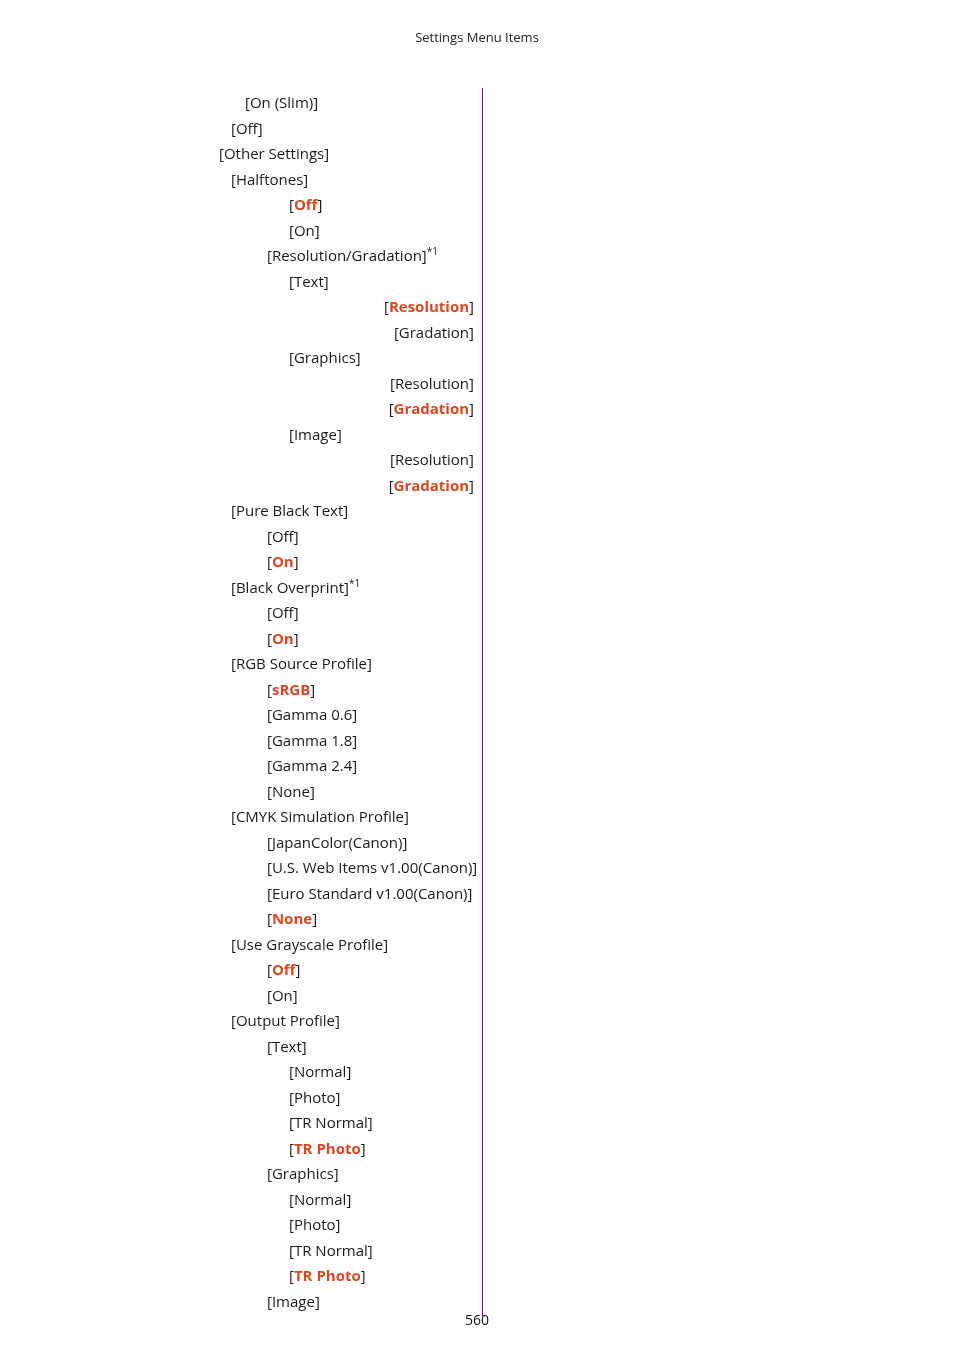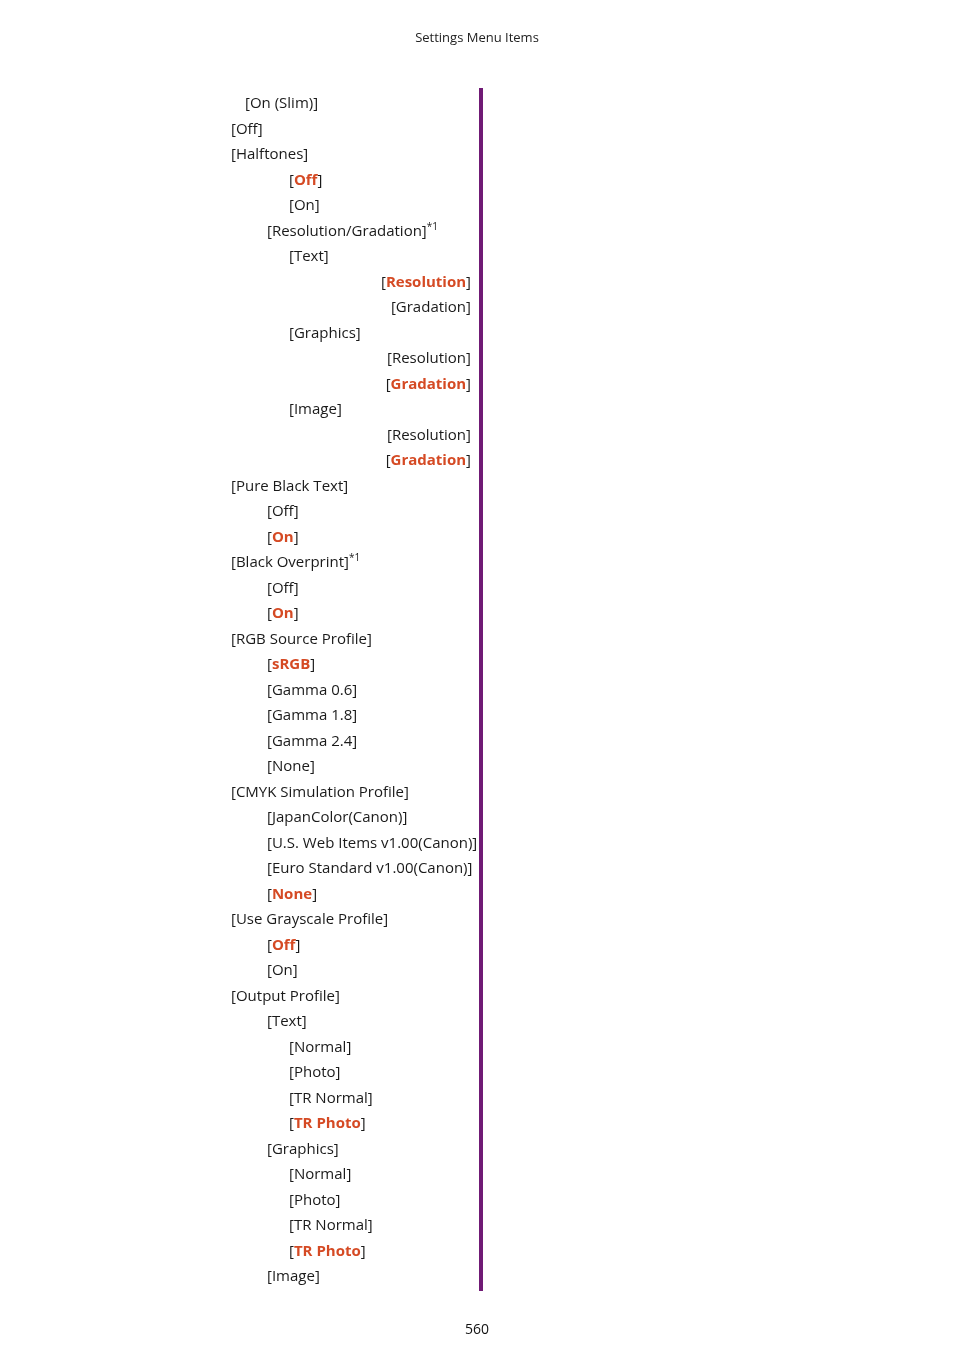--- a/index.html
+++ b/index.html
@@ -22,21 +22,21 @@
     text-align: center;
     font-size: 13px;
     color: #222;
     margin-bottom: 42px;
   }
   .content-wrap {
     margin-left: 120px;
     width: 600px;
   }
   .col-line {
-    border-right: 4px solid #701a75;
+    border-right: 1px solid #701a75;
     padding: 2px 8px 2px 0;
     width: 268px;
     box-sizing: border-box;
     margin-top: 25px;
   }
   .item-row {
     line-height: 1.7;
     white-space: nowrap;
   }
   .hl {
@@ -47,21 +47,21 @@
     color: #1a1a1a;
   }
   .sup {
     font-size: 10px;
     vertical-align: super;
     position: relative;
     top: 0px;
   }
   .footer {
     position: absolute;
-    bottom: 12px;
+    bottom: 21px;
     width: 100%;
     text-align: center;
     font-size: 14px;
     color: #111;
   }
   
   .l0 { padding-left: 4px; }
   .l1 { padding-left: 16px; }
   .l2 { padding-left: 30px; }
   .l3 { padding-left: 52px; }
@@ -71,20 +71,21 @@
 </head>
 <body>
 
 <div class="page">
   <div class="header">Settings Menu Items</div>
 
   <div class="content-wrap">
     <div class="col-line" id="tree-container">
         <div class="item-row l2"><span class="brk">[</span><span>On (Slim)</span><span class="brk">]</span></div>
         <div class="item-row l1"><span class="brk">[</span><span>Off</span><span class="brk">]</span></div>
+        <div class="item-row l0"><span class="brk">[</span><span>Other Settings</span><span class="brk">]</span></div>
         <div class="item-row l1"><span class="brk">[</span><span>Halftones</span><span class="brk">]</span></div>
         <div class="item-row l4"><span class="brk">[</span><span class="hl">Off</span><span class="brk">]</span></div>
         <div class="item-row l4"><span class="brk">[</span><span>On</span><span class="brk">]</span></div>
         <div class="item-row l3"><span class="brk">[</span><span>Resolution/Gradation</span><span class="brk">]</span><span class="sup">*1</span></div>
         <div class="item-row l4"><span class="brk">[</span><span>Text</span><span class="brk">]</span></div>
         <div class="item-row l5"><span class="brk">[</span><span class="hl">Resolution</span><span class="brk">]</span></div>
         <div class="item-row l5"><span class="brk">[</span><span>Gradation</span><span class="brk">]</span></div>
         <div class="item-row l4"><span class="brk">[</span><span>Graphics</span><span class="brk">]</span></div>
         <div class="item-row l5"><span class="brk">[</span><span>Resolution</span><span class="brk">]</span></div>
         <div class="item-row l5"><span class="brk">[</span><span class="hl">Gradation</span><span class="brk">]</span></div>

